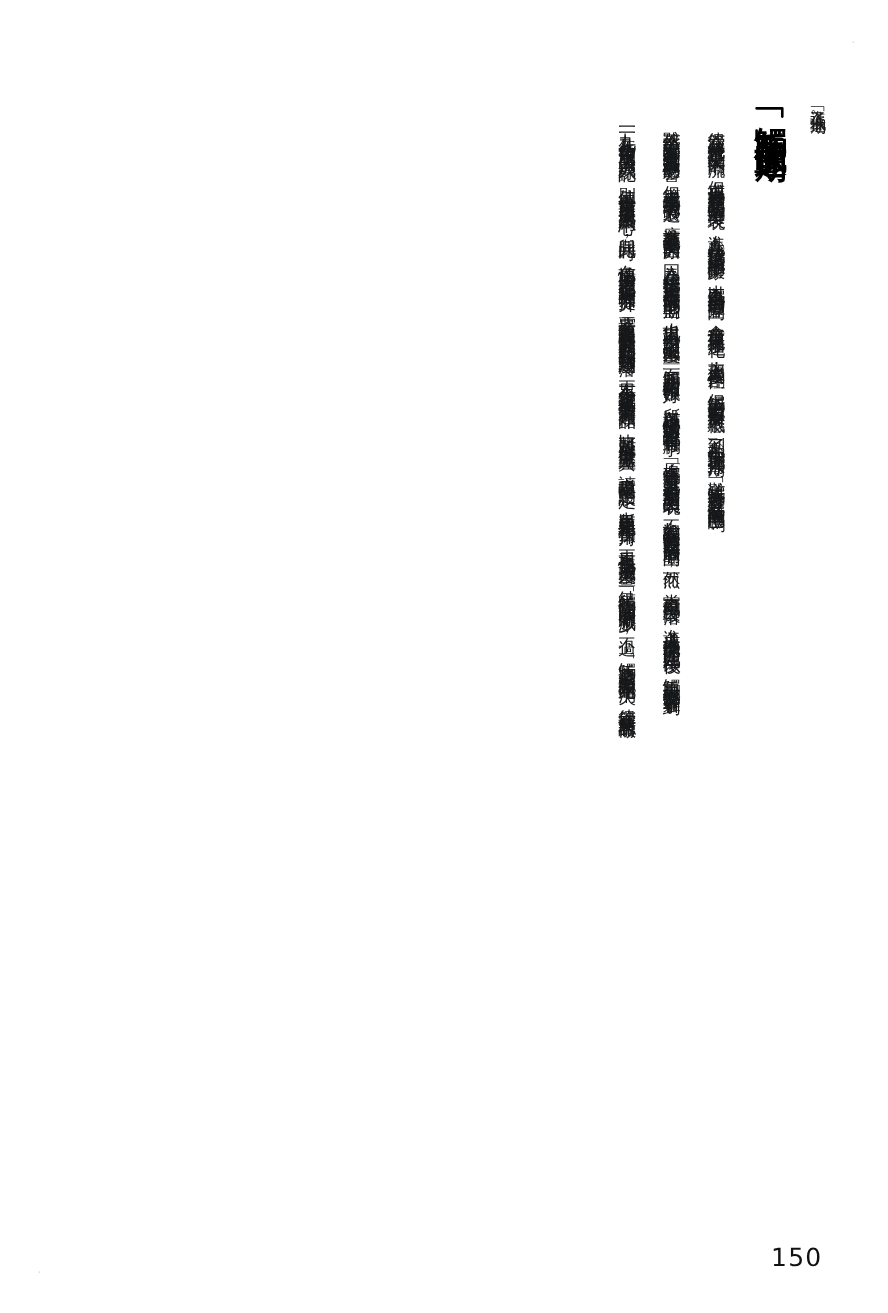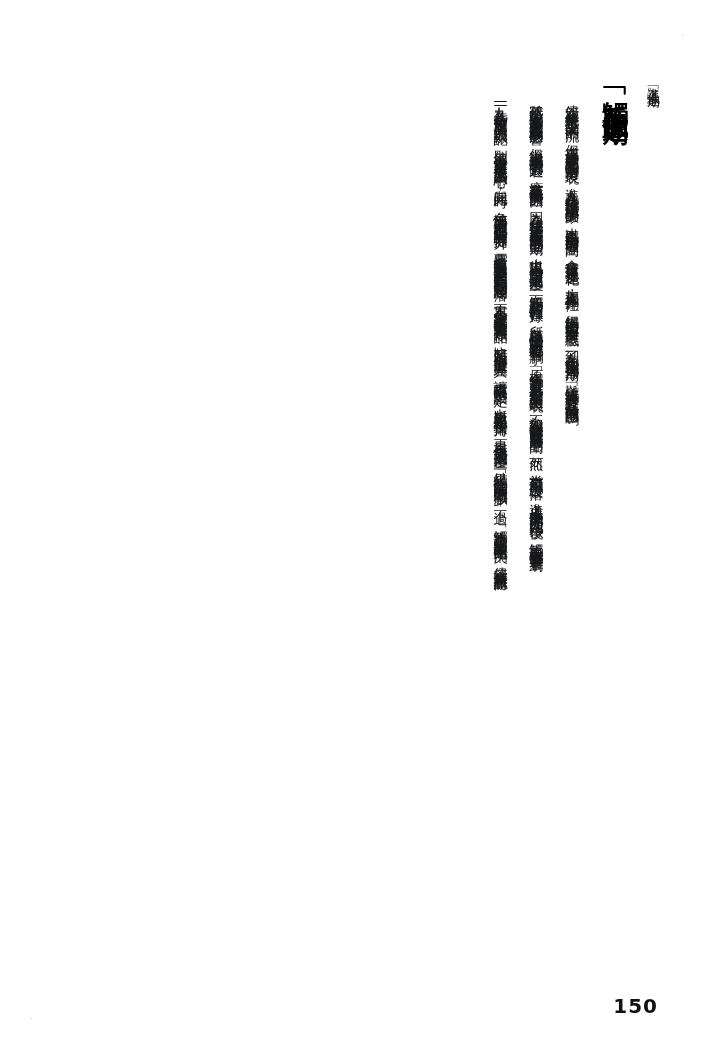--- a/index.html
+++ b/index.html
@@ -69,21 +69,21 @@
     align-items: flex-start;
     gap: 8px;
   }
 
   .page-number {
     position: absolute;
     right: 52px;
     bottom: 32px;
     font-family: "DejaVu Sans", "Liberation Sans", sans-serif;
     font-size: 20px;
-    font-weight: bold;
+    font-weight: normal;
     color: #111;
     letter-spacing: 1px;
   }
 
   .corner-mark {
     position: absolute;
     font-family: "DejaVu Sans", "Liberation Sans", sans-serif;
     font-size: 9px;
     color: #cfcfcf;
   }

